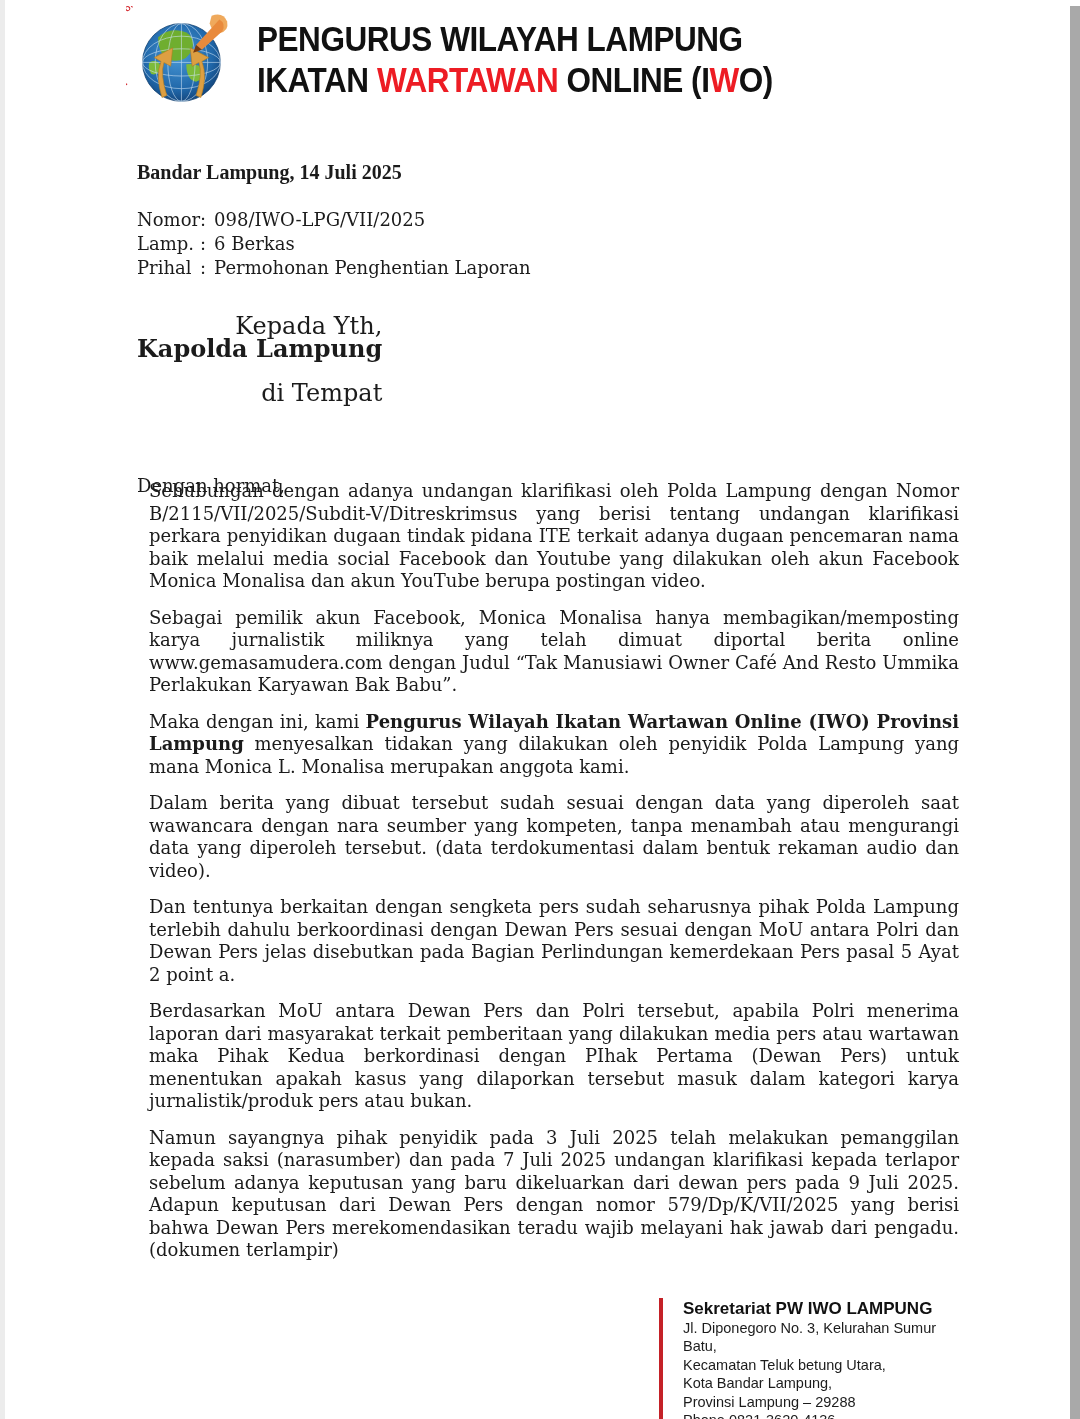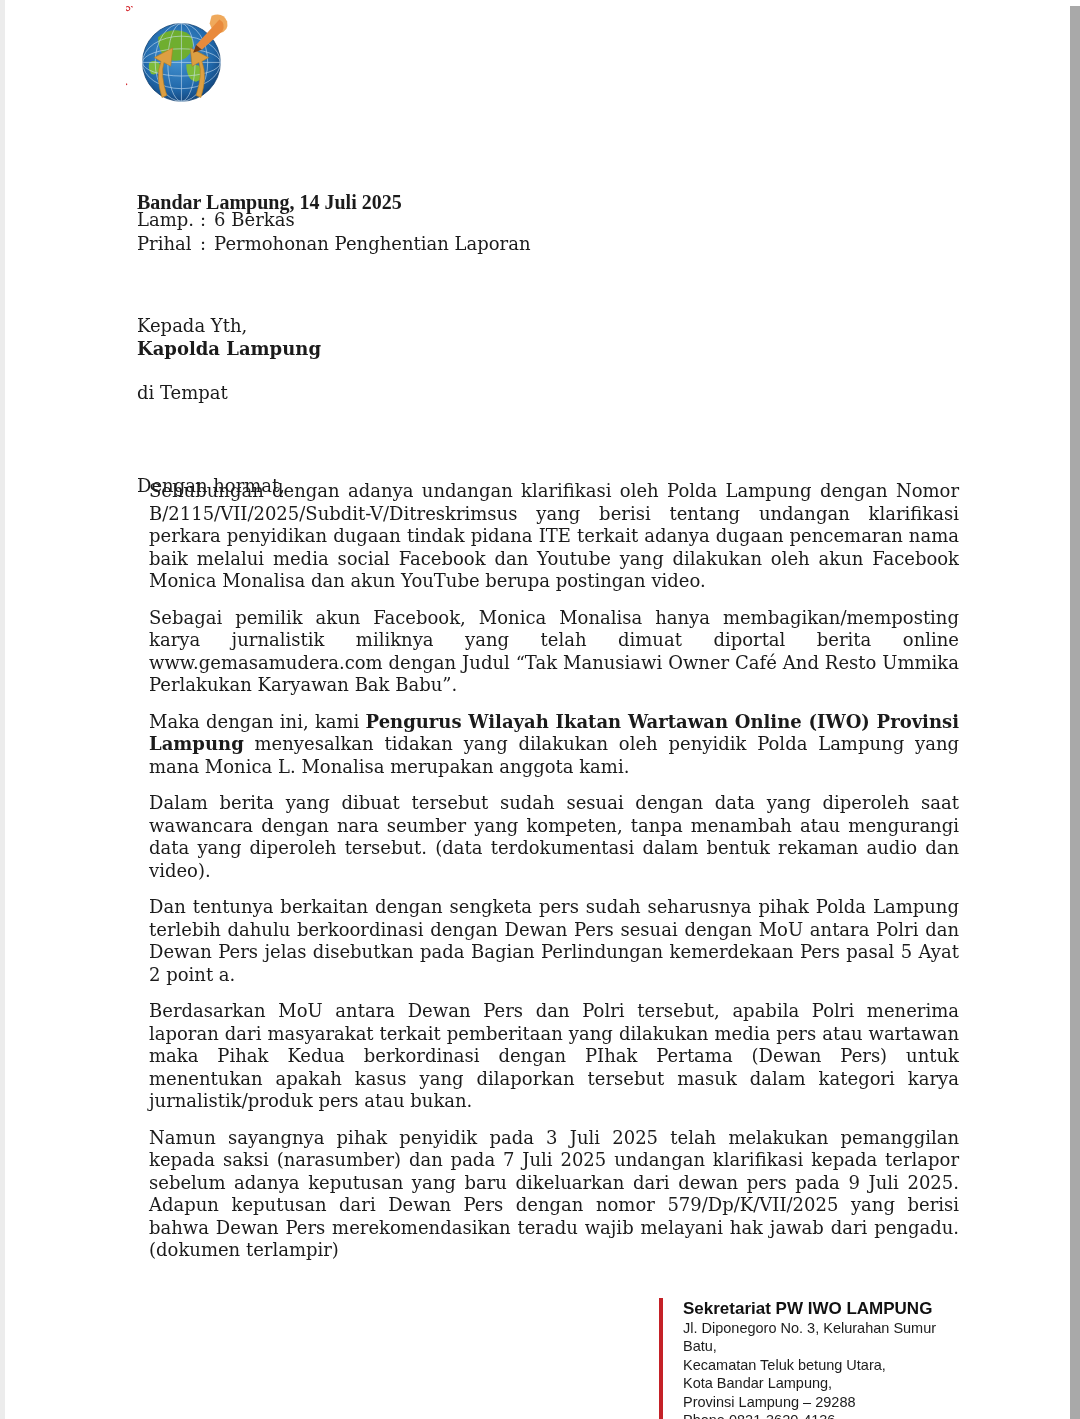--- a/index.html
+++ b/index.html
@@ -23,27 +23,27 @@
   
   .logo{position:absolute;left:126px;top:6px;width:107px;height:107px;}
   .header-titles{position:absolute;left:257px;top:18px;font-family:"Liberation Sans", sans-serif;}
   .header-title{
     font-size:35px;line-height:41px;font-weight:700;letter-spacing:-0.5px;
     transform:scaleX(0.9);transform-origin:left top;white-space:nowrap;color:#111;
   }
   .header-title .red{color:var(--accent-red);}
 
   
-  .date-line{position:absolute;left:137px;top:161px;font-family:"Liberation Serif", serif;font-weight:700;font-size:20px;margin-top:30px;}
+  .date-line{position:absolute;left:137px;top:161px;font-family:"Liberation Serif", serif;font-weight:700;font-size:20px;}
   .meta{position:absolute;left:137px;top:208px;font-size:18px;}
   .meta-row{line-height:24px;white-space:nowrap;}
   .meta-label{display:inline-block;width:63px;}
   .meta-colon{display:inline-block;margin-right:8px;}
 
-  .recipient{position:absolute;left:137px;top:315px;font-size:18px;line-height:22.5px;}
+  .recipient{position:absolute;left:137px;top:315px;font-size:24px;line-height:22.5px;text-align:right;}
   .recipient .bold{font-weight:700;}
   .recipient .tempat{margin-top:22px;}
 
   .salutation{position:absolute;left:137px;top:438px;font-size:18px;margin-top:37px;}
 
   .letter-body{position:absolute;left:137px;top:480px;width:810px;margin-left:12px;}
   .letter-body p{
     font-size:18px;line-height:22.5px;text-align:justify;margin:0 0 14px 0;
   }
   .letter-body p span.b{font-weight:700;}
@@ -91,23 +91,28 @@
       <path d="M77,94 Q84,72 78,57 L85,53 L66,43 L68,62 L75,58 Q79,70 72,92 Z" fill="#dd9f42" stroke="#b27a1e" stroke-width="0.6"></path>
       <path d="M88,10 Q100,6 104,16 Q106,26 96,28 Q88,26 86,18 Z" fill="#efa95c"></path>
       <path d="M96,14 Q103,18 99,26 L78,45 L72,40 Z" fill="#e98a3c"></path>
       <path d="M78,45 L72,40 L69,48 Z" fill="#7a3b10"></path>
       <text font-size="7.4" font-weight="bold" fill="#d11920" letter-spacing="0.4" font-family="Liberation Sans, sans-serif">
         <textPath href="#arcText" startOffset="2">IKATAN WARTAWAN ONLINE</textPath>
       </text>
     </svg>
   </div>
 
+  <div class="header-titles">
+    <div class="header-title">PENGURUS WILAYAH LAMPUNG</div>
+    <div class="header-title"><span>IKATAN </span><span class="red">WARTAWAN</span><span> ONLINE (I</span><span class="red">W</span><span>O)</span></div>
+  </div>
 
   <div class="date-line">Bandar Lampung, 14 Juli 2025</div>
   <div class="meta">
+      <div class="meta-row"><span class="meta-label">Nomor</span><span class="meta-colon">:</span><span>098/IWO-LPG/VII/2025</span></div>
       <div class="meta-row"><span class="meta-label">Lamp.</span><span class="meta-colon">:</span><span>6 Berkas</span></div>
       <div class="meta-row"><span class="meta-label">Prihal</span><span class="meta-colon">:</span><span>Permohonan Penghentian Laporan</span></div>
     </div>
 
   <div class="recipient">
     <div>Kepada Yth,</div>
     <div class="bold">Kapolda Lampung</div>
     <div class="tempat">di Tempat</div>
   </div>
 

